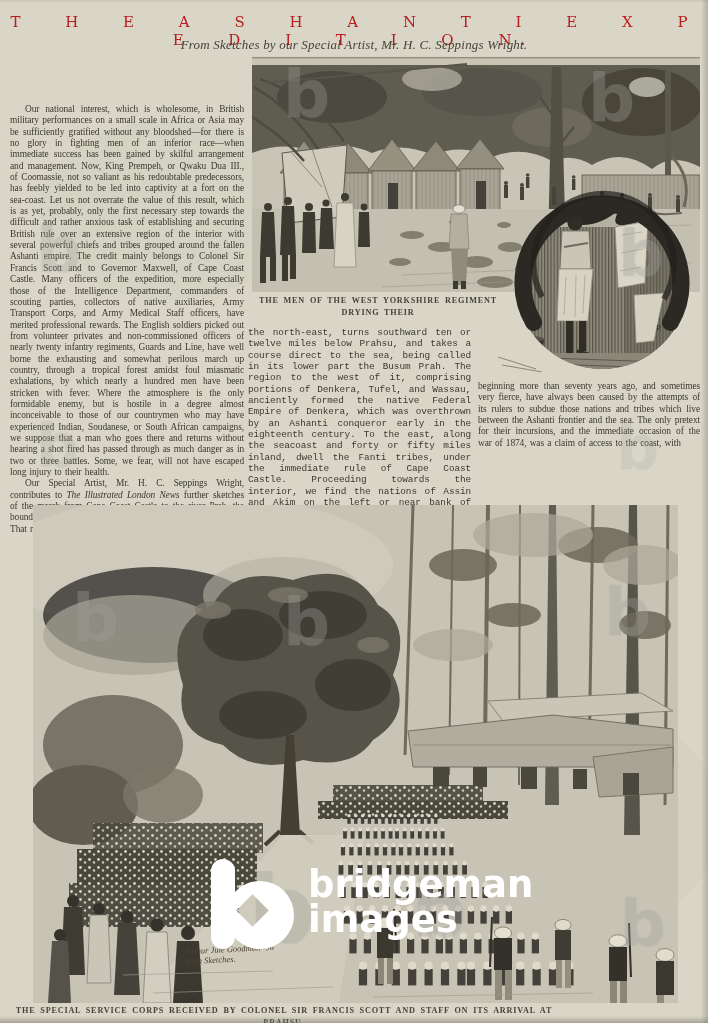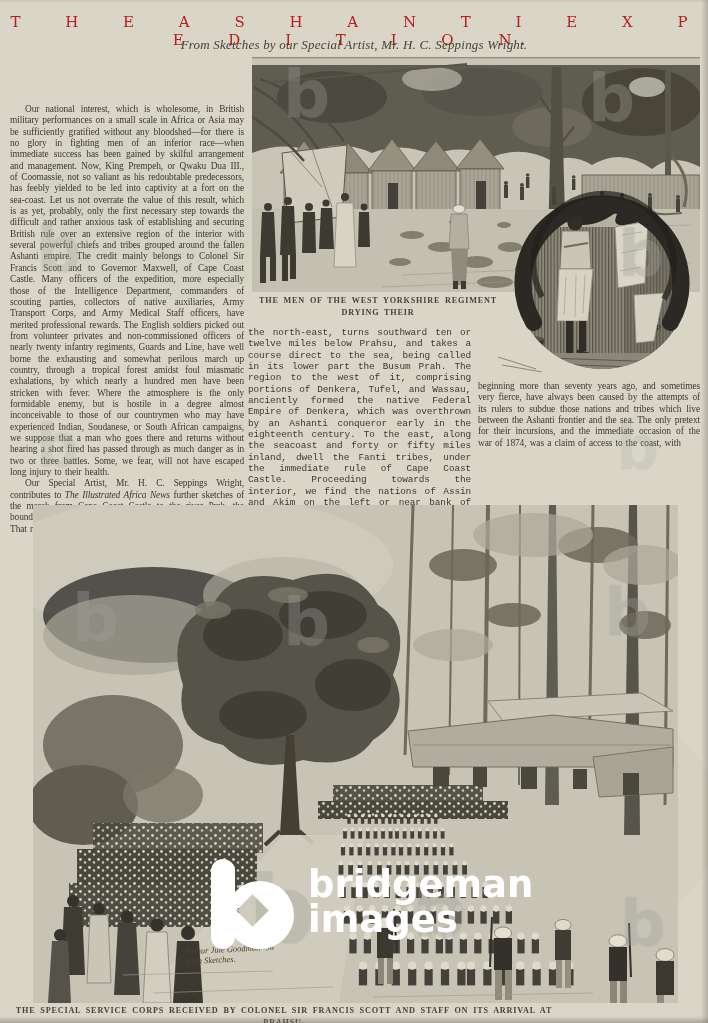--- a/index.html
+++ b/index.html
@@ -79,21 +79,21 @@
 <div class="page">
 
   <div class="blotch" style="left:40px;top:120px;width:260px;height:180px;background:rgba(160,150,120,.05);"></div>
   <div class="blotch" style="left:420px;top:700px;width:300px;height:240px;background:rgba(150,140,110,.05);"></div>
 
   <div class="masthead-title">T H E     A S H A N T I     E X P E D I T I O N.</div>
   <div class="masthead-subtitle">From Sketches by our Special Artist, Mr. H. C. Seppings Wright.</div>
 
   <div class="bodycol col-left">
     <p class="indent">Our national interest, which is wholesome, in British military performances on a small scale in Africa or Asia may be sufficiently gratified without any bloodshed—for there is no glory in fighting men of an inferior race—when immediate success has been gained by skilful arrangement and management.  Now, King Prempeh, or Qwaku Dua III., of Coomassie, not so valiant as his redoubtable predecessors, has feebly yielded to be led into captivity at a fort on the sea-coast.  Let us not overrate the value of this result, which is as yet, probably, only the first necessary step towards the difficult and rather anxious task of establishing and securing British rule over an extensive region of the interior with several powerful chiefs and tribes grouped around the fallen Ashanti empire.  The credit mainly belongs to Colonel Sir Francis Scott and to Governor Maxwell, of Cape Coast Castle.  Many officers of the expedition, more especially those of the Intelligence Department, commanders of scouting parties, collectors of native auxiliaries, Army Transport Corps, and Army Medical Staff officers, have merited professional rewards.  The English soldiers picked out from volunteer privates and non-commissioned officers of nearly twenty infantry regiments, Guards and Line, have well borne the exhausting and somewhat perilous march up country, through a tropical forest amidst foul miasmatic exhalations, by which nearly a hundred men have been stricken with fever.  Where the atmosphere is the only formidable enemy, but is hostile in a degree almost inconceivable to those of our countrymen who may have experienced Indian, Soudanese, or South African campaigns, we suppose that a man who goes there and returns without hearing a shot fired has passed through as much danger as in two or three battles.  Some, we fear, will not have escaped long injury to their health.</p>
-    <p class="indent"><span>Our Special Artist, Mr. H. C. Seppings Wright, contributes to </span><i>The Illustrated Africa News</i><span> further sketches of the march from Cape Coast Castle to the river Prah, the boundary of the colony northward on the route to Coomassie. That river, about eighty miles from the coast, flowing from</span></p>
+    <p class="indent"><span>Our Special Artist, Mr. H. C. Seppings Wright, contributes to </span><i>The Illustrated London News</i><span> further sketches of the march from Cape Coast Castle to the river Prah, the boundary of the colony northward on the route to Coomassie. That river, about eighty miles from the coast, flowing from</span></p>
   </div>
 
   <svg class="illus illus-top" width="448" height="315" viewBox="0 0 448 315">
     <defs>
       <pattern id="vlines" width="4" height="8" patternUnits="userSpaceOnUse">
         <rect width="4" height="8" fill="#a8a597"></rect>
           <line x1="2" y1="0" x2="2" y2="8" stroke="#8c8979" stroke-width="0.7"></line>
       </pattern>
       <pattern id="fence" width="3.2" height="10" patternUnits="userSpaceOnUse">
         <rect width="3.2" height="10" fill="#8b8879"></rect>

